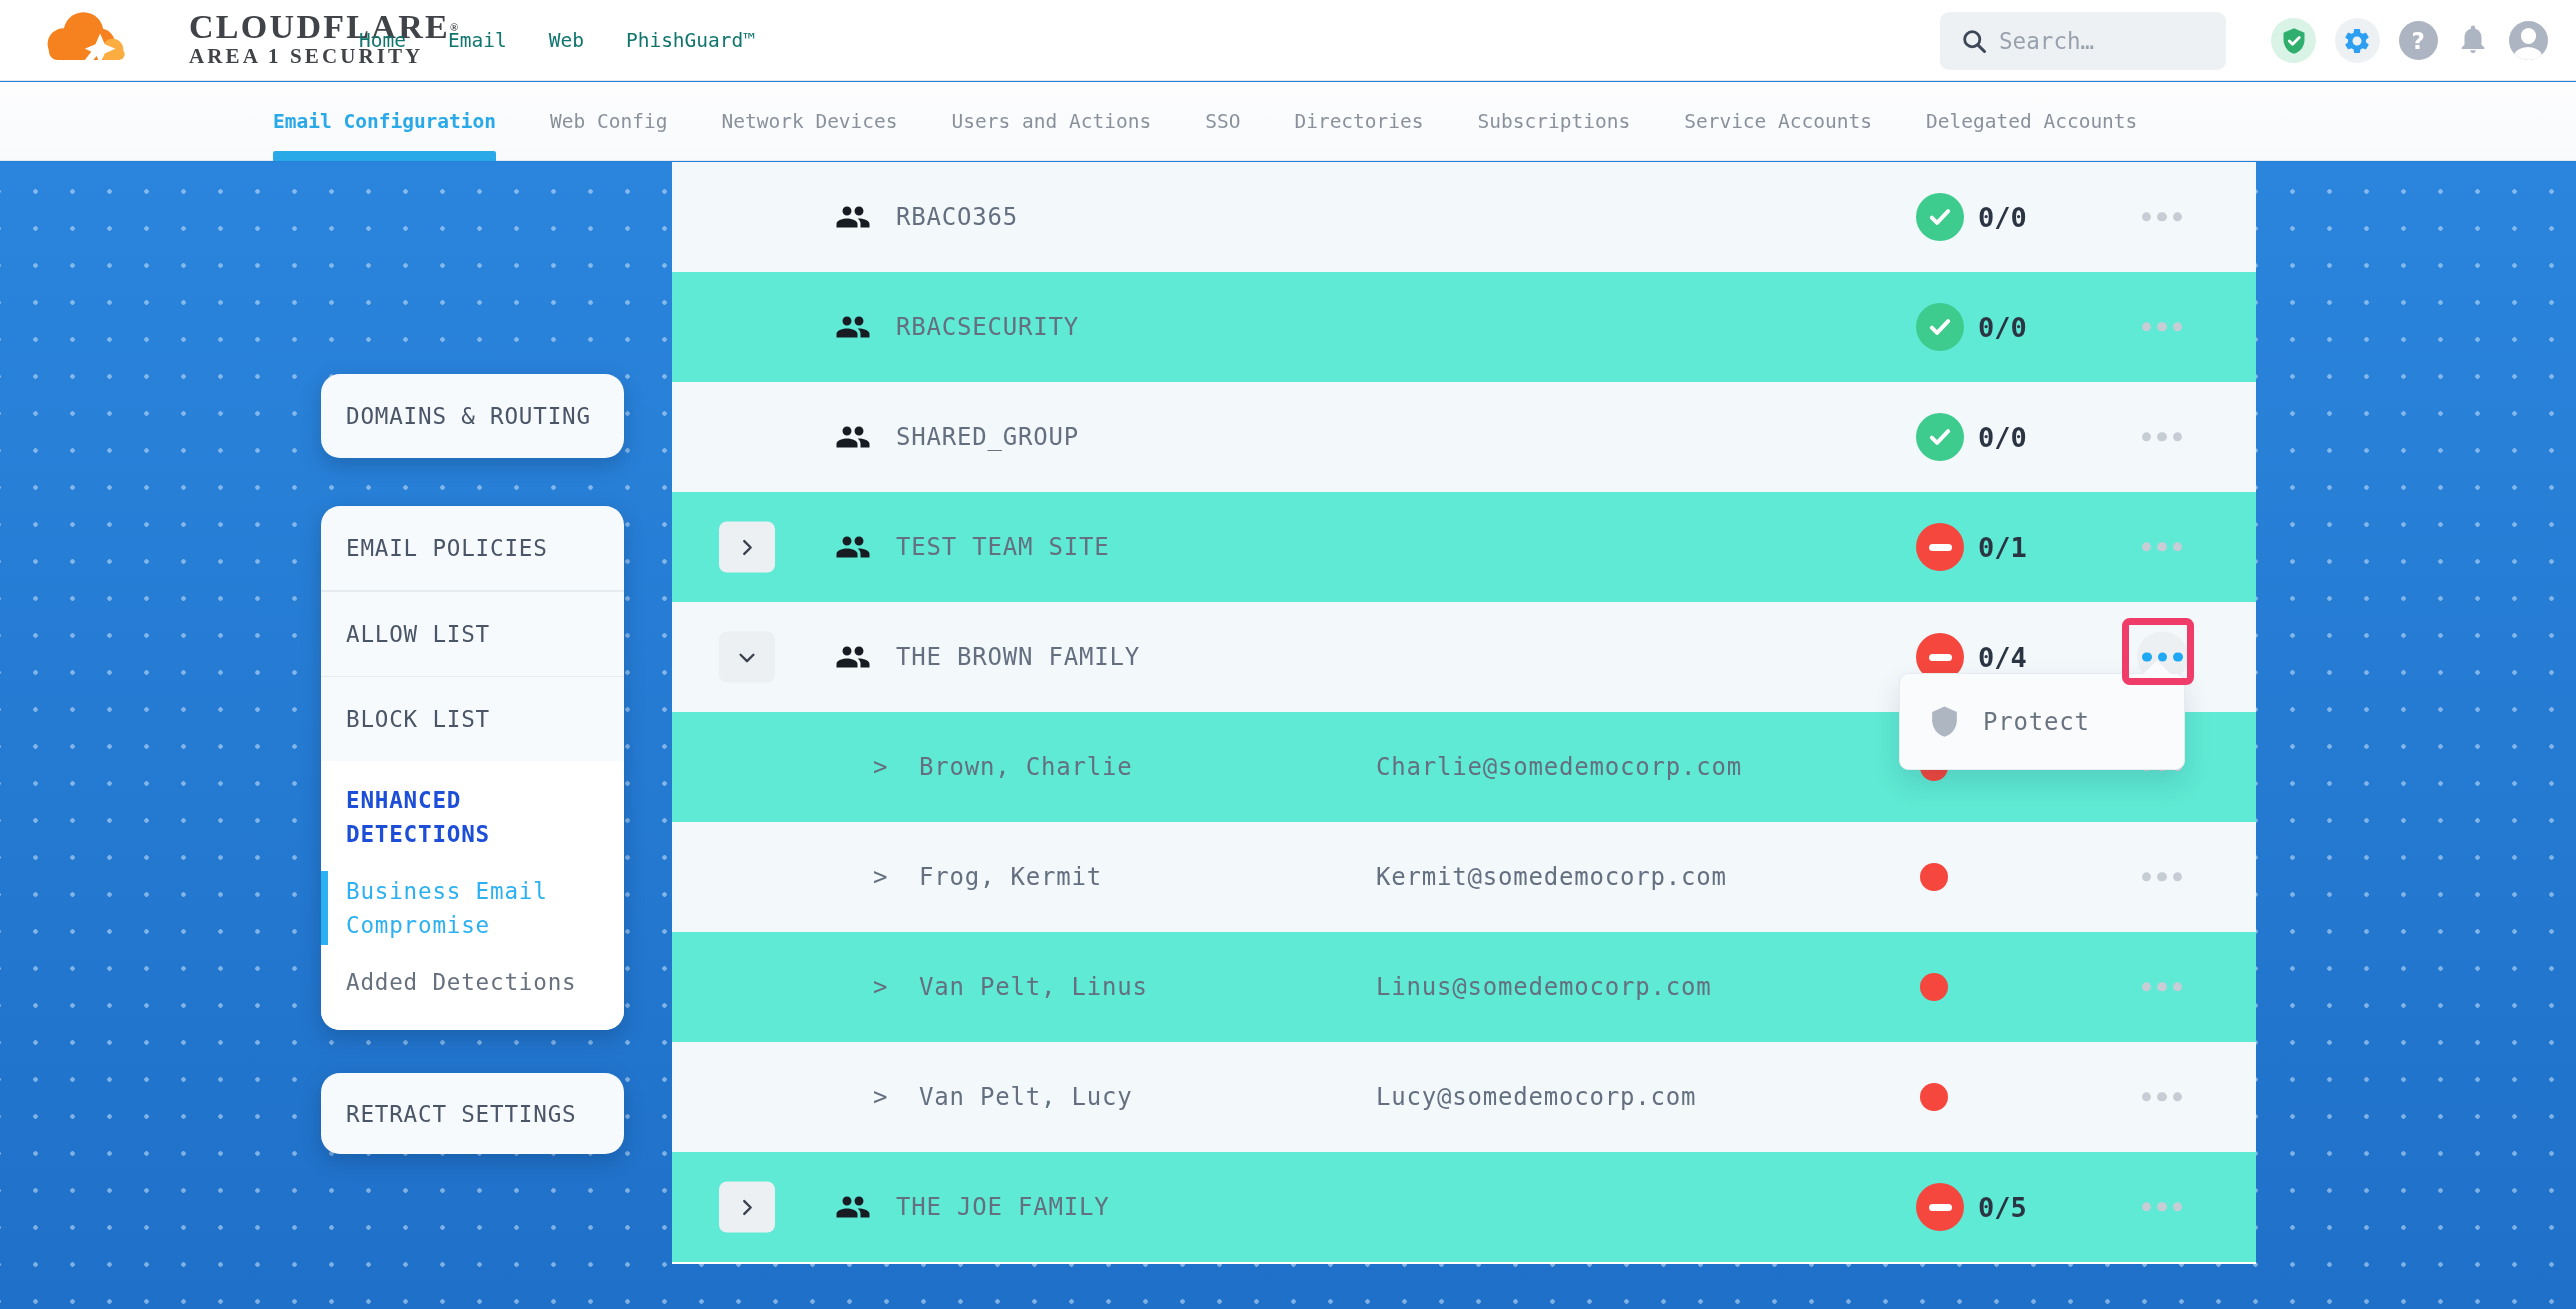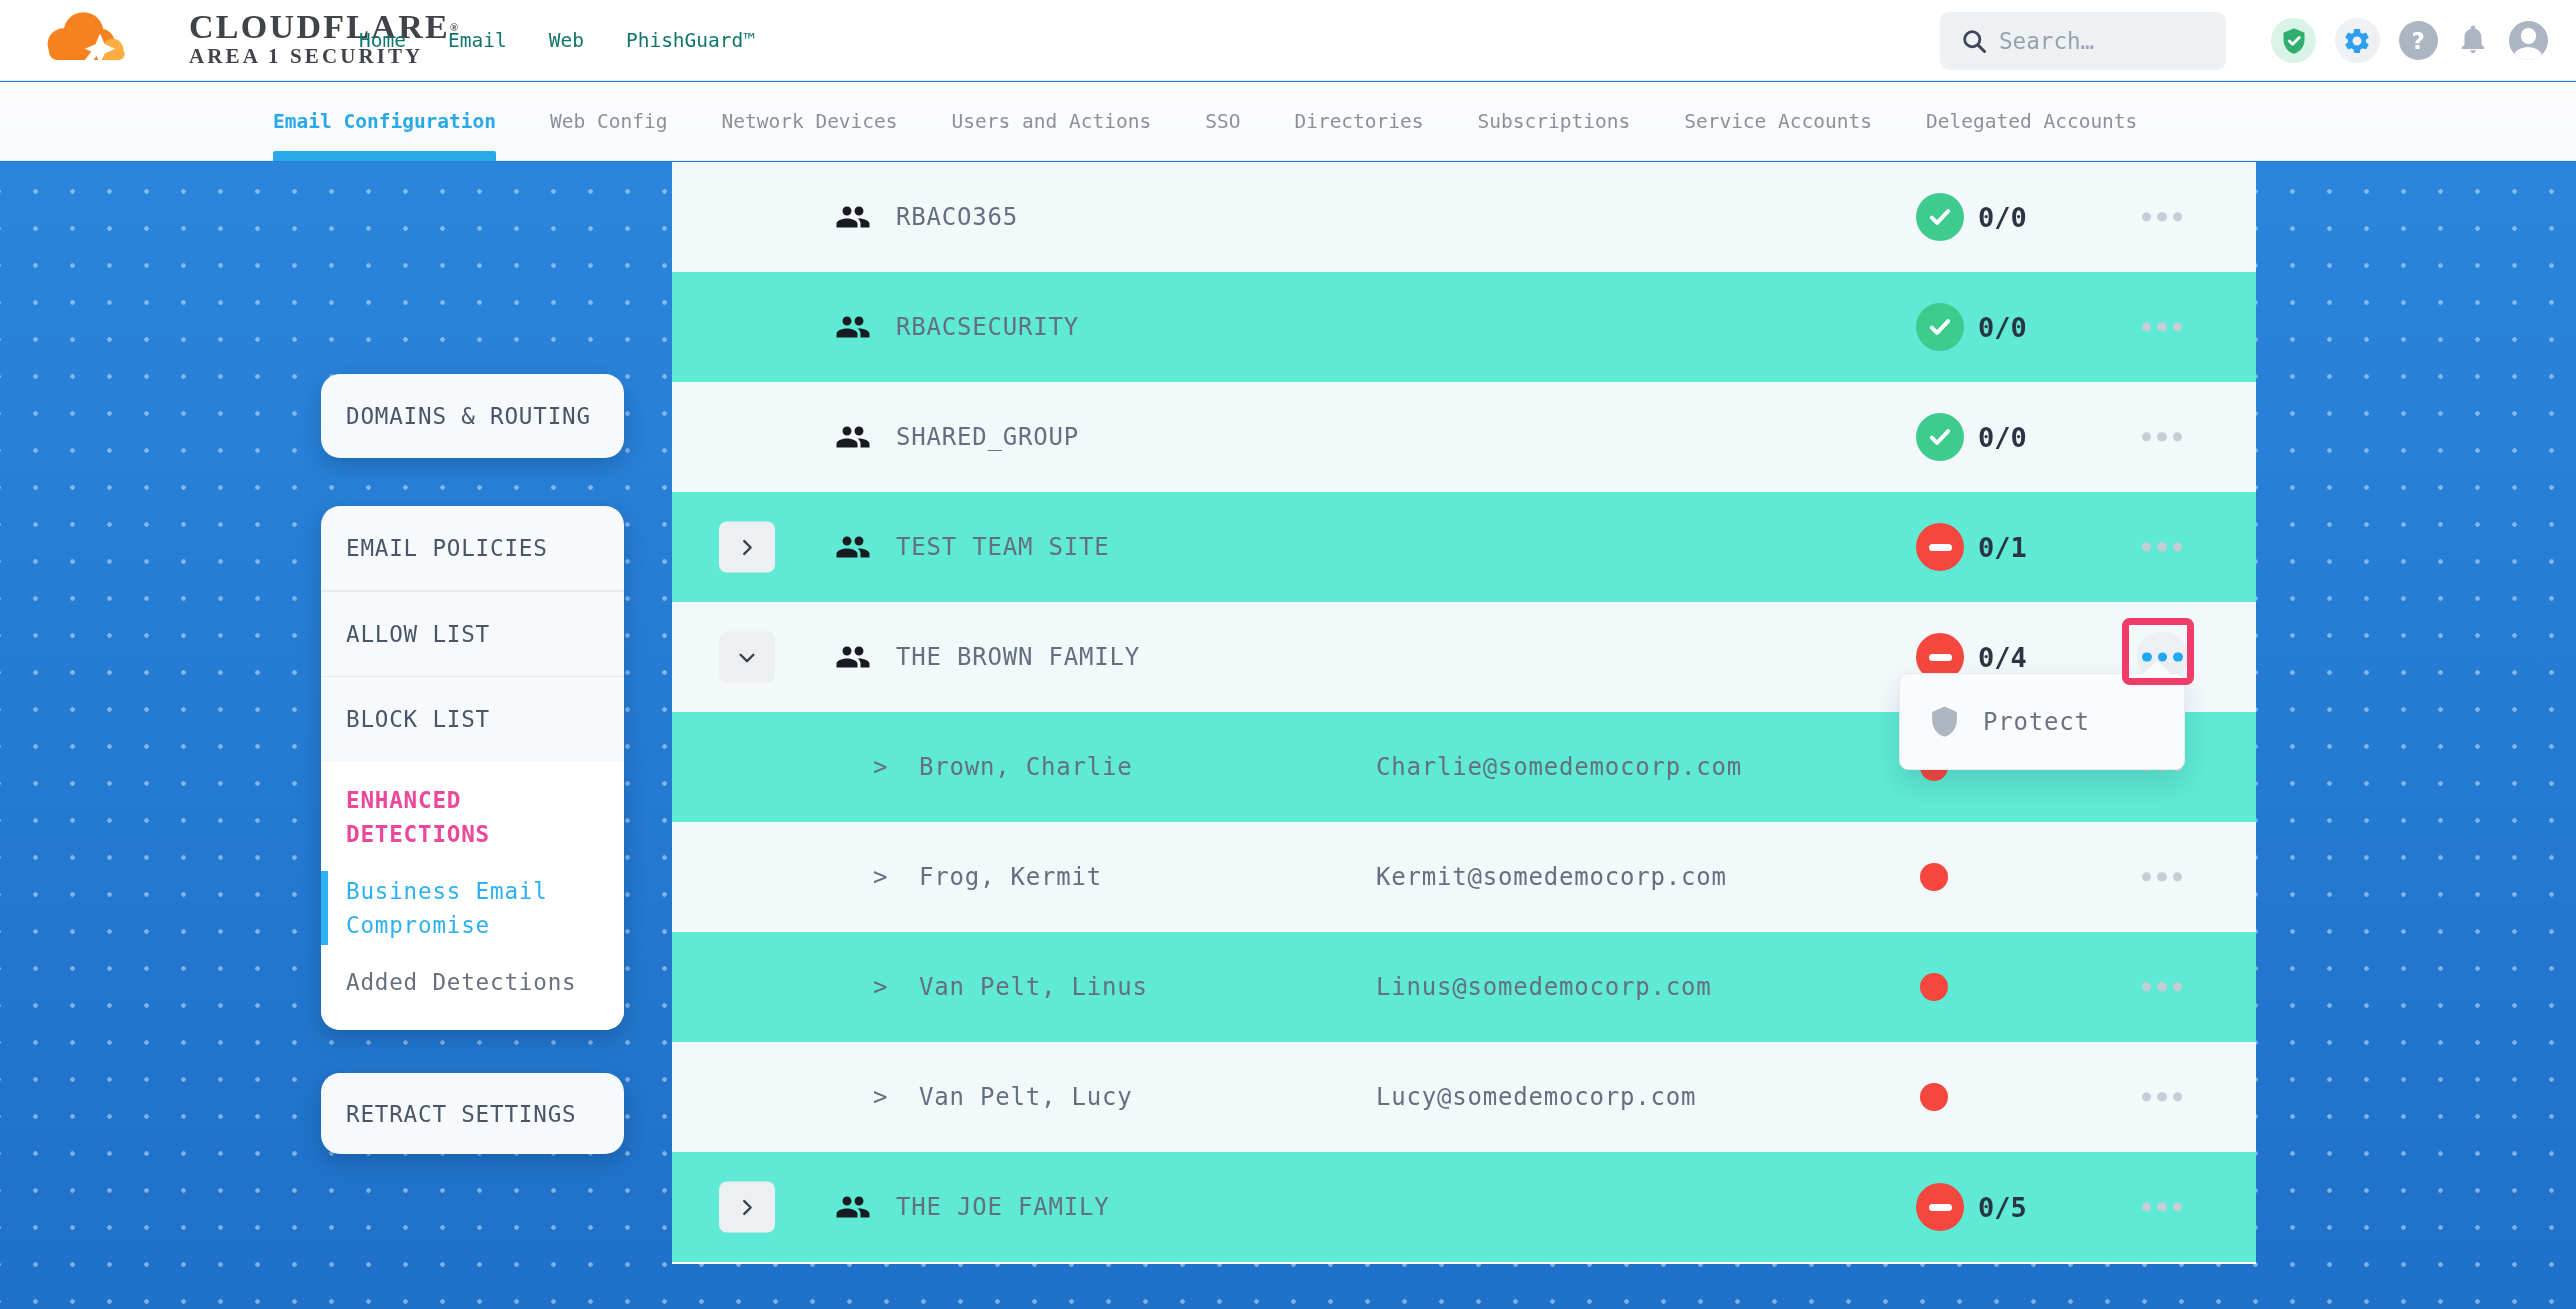--- a/index.html
+++ b/index.html
@@ -52,21 +52,21 @@
 
   
   .card { position:absolute; left:321px; width:303px; background:#f7fafc; border-radius:19px;
           box-shadow:0 7.8px 20px rgba(9,45,92,0.28); overflow:hidden; }
   .card-item { height:84px; display:flex; align-items:center; padding-left:25px; font-size:22.6px;
                color:#4a5568; letter-spacing:0.8px; cursor:pointer; }
   #card-domains { top:212px; height:84px; }
   #card-policies { top:344px; }
   .divider { height:1.6px; background:#e6ebef; }
   .enhanced { background:#ffffff; padding:22px 28px 31px 0; }
-  .enhanced-title { font-size:22.6px; font-weight:bold; color:#ec4899; line-height:34px;
+  .enhanced-title { font-size:22.6px; font-weight:bold; color:#1d4ed8; line-height:34px;
                     padding-left:25px; letter-spacing:0.8px; }
   .enh-item { position:relative; margin-top:23px; font-size:22.6px; line-height:34px;
               padding-left:25px; color:#67707e; cursor:pointer; letter-spacing:0.8px; }
   .enh-item.active { color:#2bb1f1; }
   .enh-item.active::before { content:""; position:absolute; left:0; top:-3.1px; bottom:-3.1px; width:7px; background:#2bb1f1; }
   #card-retract { top:911px; height:81px; }
   #card-retract .card-item { height:81px; }
 
   
   .panel { position:absolute; left:672px; top:0px; width:1584px; height:1102px; background:#ffffff; }

